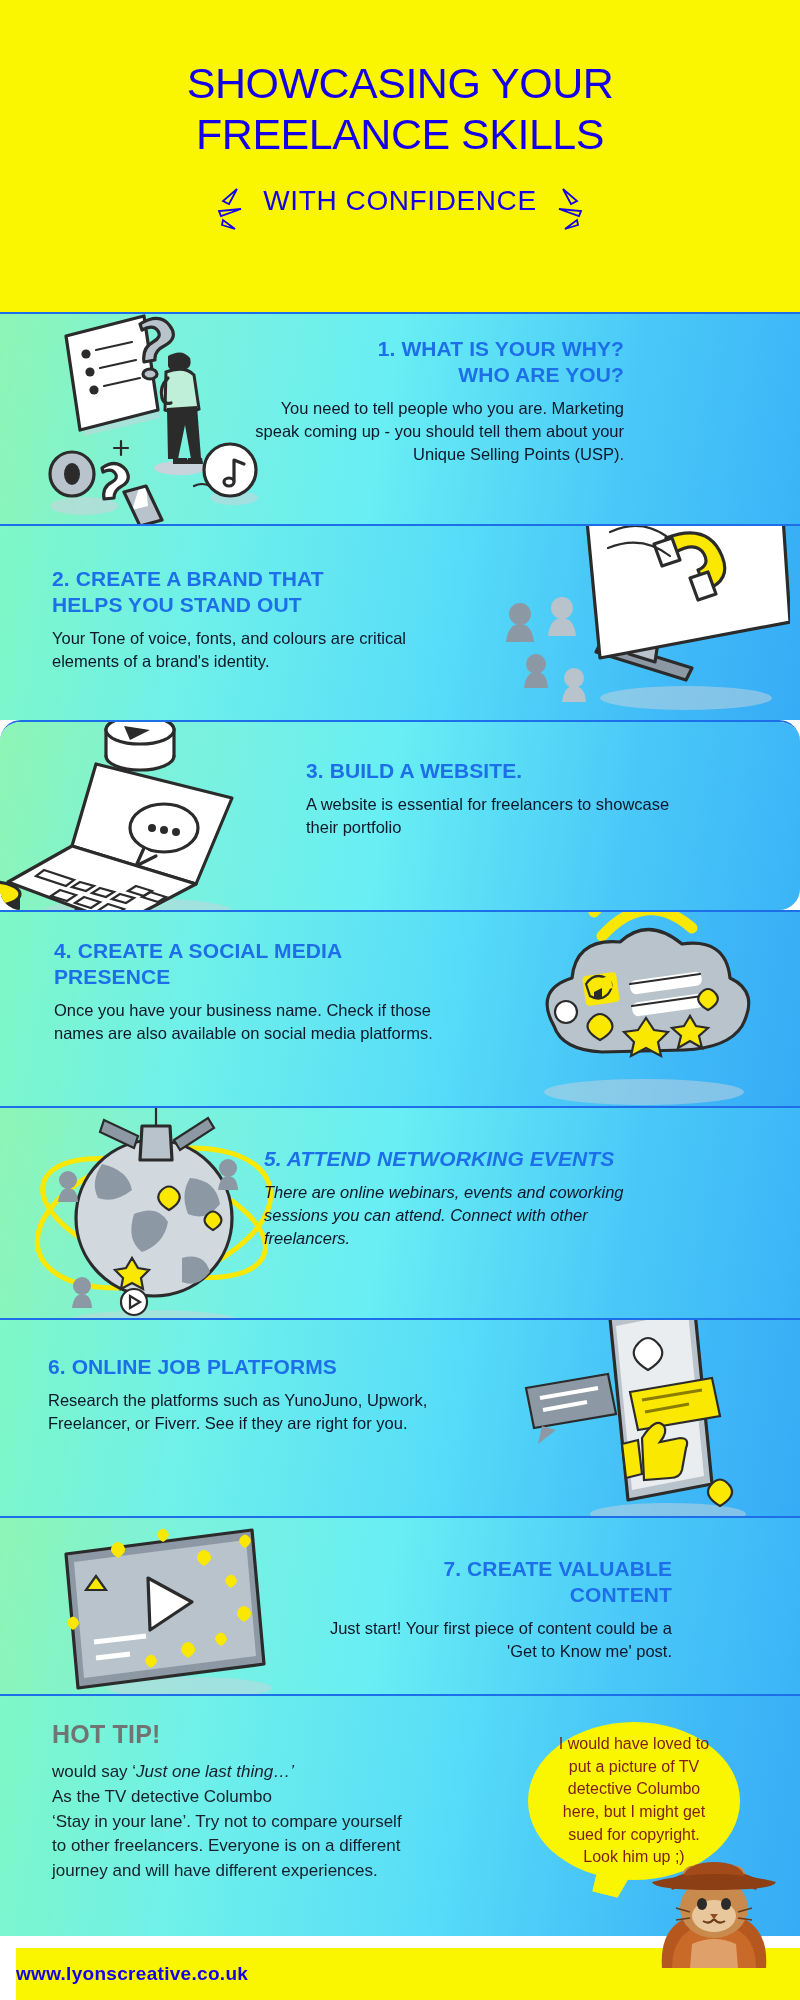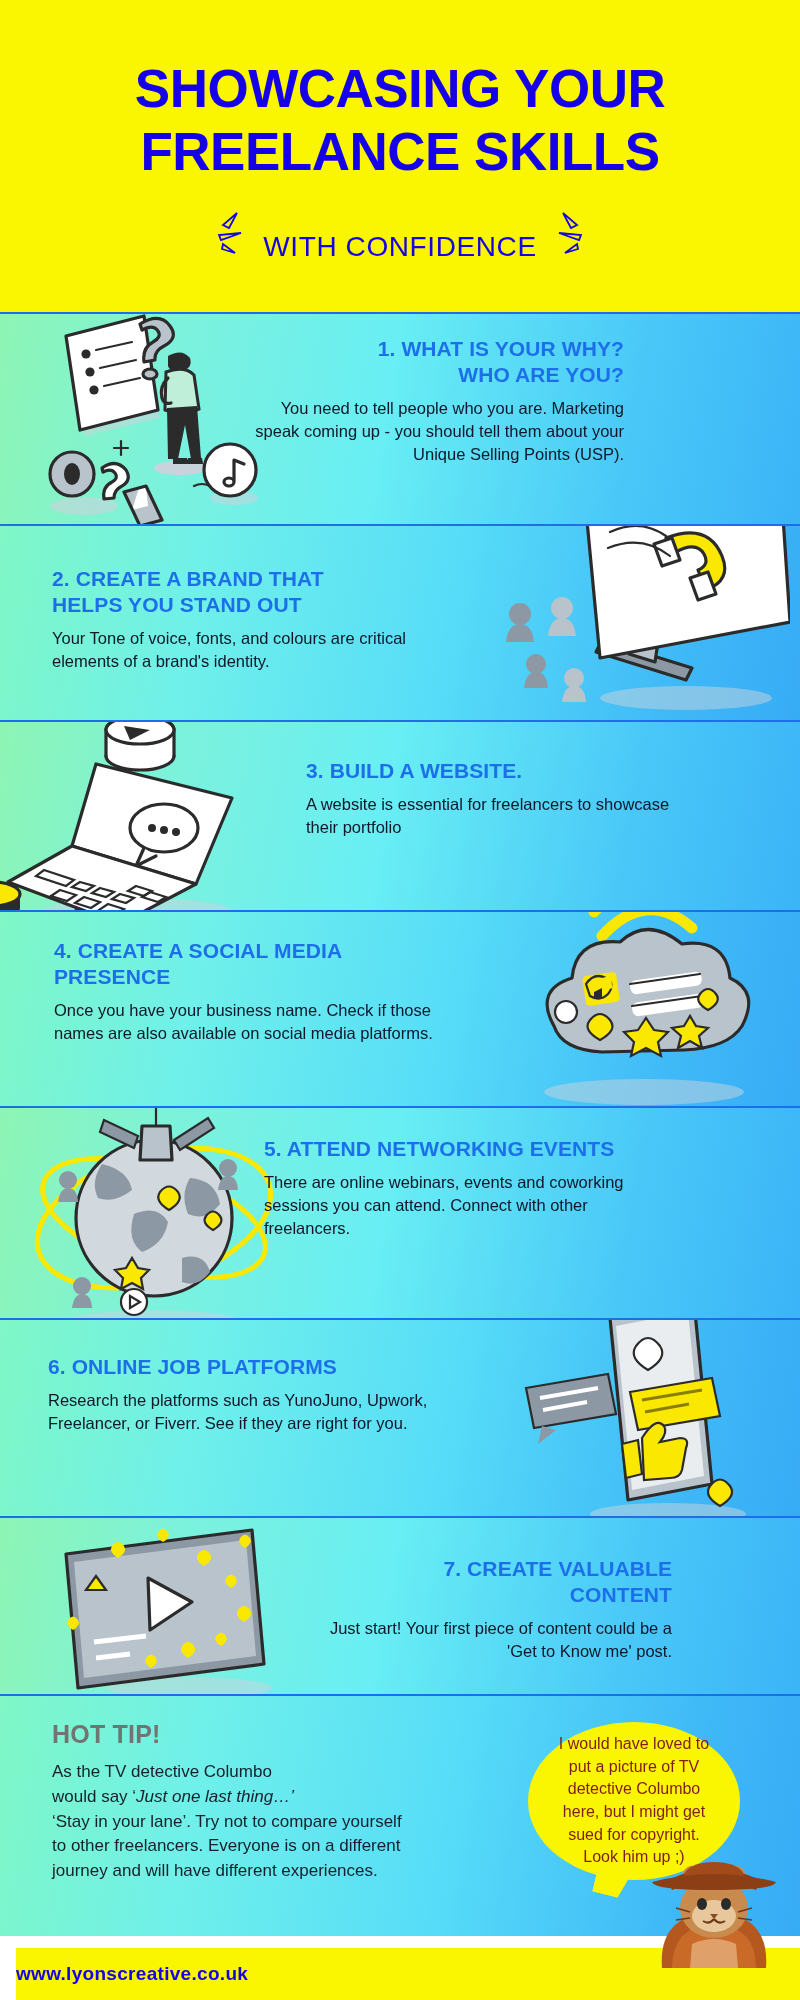--- a/index.html
+++ b/index.html
@@ -13,26 +13,26 @@
 
   
   .header {
     position: absolute; left: 0; top: 0; width: 800px; height: 312px;
     background: #FAF500;
     display: flex; flex-direction: column;
     align-items: center; justify-content: flex-start;
     padding-top: 58px;
   }
   .title {
-    color: #1500E8; font-weight: bold; font-size: 53px;
+    color: #1500E8; font-weight: normal; font-size: 43px;
     line-height: 1.18; letter-spacing: -0.5px; text-align: center;
     text-transform: uppercase;
   }
   .subtitle-row {
-    display: flex; align-items: flex-end; justify-content: center;
+    display: flex; align-items: flex-start; justify-content: center;
     gap: 16px; margin-top: 26px;
   }
   .subtitle {
     color: #1500E8; font-size: 28px; letter-spacing: 0.6px;
     text-transform: uppercase;
   }
   .burst { width: 54px; height: 54px; }
 
   
   .band {
@@ -228,21 +228,21 @@
     </svg>
     <div class="copy" style="left:52px;top:40px;width:392px;">
       <div class="step-head">
         <div>2. CREATE A BRAND THAT</div>
         <div>HELPS YOU STAND OUT</div>
       </div>
       <div class="step-body">Your Tone of voice, fonts, and colours are critical elements of a brand's identity.</div>
     </div>
   </div>
 
-  <div class="band" style="top:720px;height:190px;">
+  <div class="band" style="top:720px;height:190px;border-radius:21px;">
     <div class="band-bg bg-a"></div>
     <svg class="art" style="left:-12px;top:-22px;" width="290" height="230" viewBox="0 0 290 230">
       <g>
         <ellipse class="shadow" cx="150" cy="212" rx="96" ry="14" opacity="0.5"></ellipse>
 
         <path class="white" d="M118 30 a34 14 0 1 1 68 0 l0 26 a34 14 0 1 1 -68 0 Z"></path>
         <path class="ink" d="M118 56 l0 -26 a34 14 0 1 1 68 0 l0 26"></path>
         <ellipse class="white" cx="152" cy="30" rx="34" ry="14"></ellipse>
         <ellipse class="ink" cx="152" cy="30" rx="34" ry="14" fill="none"></ellipse>
         <path class="ink" d="M118 56 a34 14 0 0 0 68 0"></path>
@@ -371,21 +371,21 @@
           <path class="ink-thin" d="M107 212 a13 13 0 1 0 26 0 a13 13 0 1 0 -26 0 M116 206 l10 6 l-10 6 Z"></path>
           <ellipse class="grey-d" cx="68" cy="196" rx="9" ry="9"></ellipse>
           <path class="grey-d" d="M58 218 q2 -14 10 -14 q9 0 10 14 Z"></path>
           <ellipse class="grey-d" cx="214" cy="78" rx="9" ry="9"></ellipse>
           <path class="grey-d" d="M204 100 q2 -14 10 -14 q9 0 10 14 Z"></path>
           <path class="yel" d="M146 102 q9 -11 18 0 q6 9 -9 18 q-15 -9 -9 -18 Z"></path>
           <path class="ink-thin" d="M146 102 q9 -11 18 0 q6 9 -9 18 q-15 -9 -9 -18 Z"></path>
         </g>
       </g>
     </svg>
-    <div class="copy" style="left:264px;top:28px;width:400px;">
+    <div class="copy" style="left:264px;top:38px;width:400px;font-style:italic;">
       <div class="step-head">
         <div>5. ATTEND NETWORKING EVENTS</div>
       </div>
       <div class="step-body">There are online webinars, events and coworking sessions you can attend. Connect with other freelancers.</div>
     </div>
   </div>
 
   <div class="band" style="top:1318px;height:198px;">
     <div class="band-bg bg-b"></div>
     <svg class="art" style="left:498px;top:-32px;" width="300" height="240" viewBox="0 0 300 240">
@@ -471,22 +471,22 @@
       </div>
       <div class="step-body">Just start! Your first piece of content could be a 'Get to Know me' post.</div>
     </div>
   </div>
 
   <div class="hottip">
     <div class="band-bg bg-b"></div>
     <div class="copy" style="left:52px;top:24px;width:470px;">
       <div class="hottip-title">HOT TIP!</div>
       <div class="hottip-body">
+        <div><span> would say ‘</span><em>Just one last thing…’</em></div>
         <div>As the TV detective Columbo</div>
-        <div><span> would say ‘</span><em>Just one last thing…’</em></div>
         <div>‘Stay in your lane’. Try not to compare yourself</div>
         <div>to other freelancers. Everyone is on a different</div>
         <div>journey and will have different experiences.</div>
       </div>
     </div>
   </div>
 
   <div class="bubble-tail"></div>
   <div class="bubble">
     <div class="bubble-text">I would have loved to put a picture of TV detective Columbo here, but I might get sued for copyright. Look him up ;)</div>

